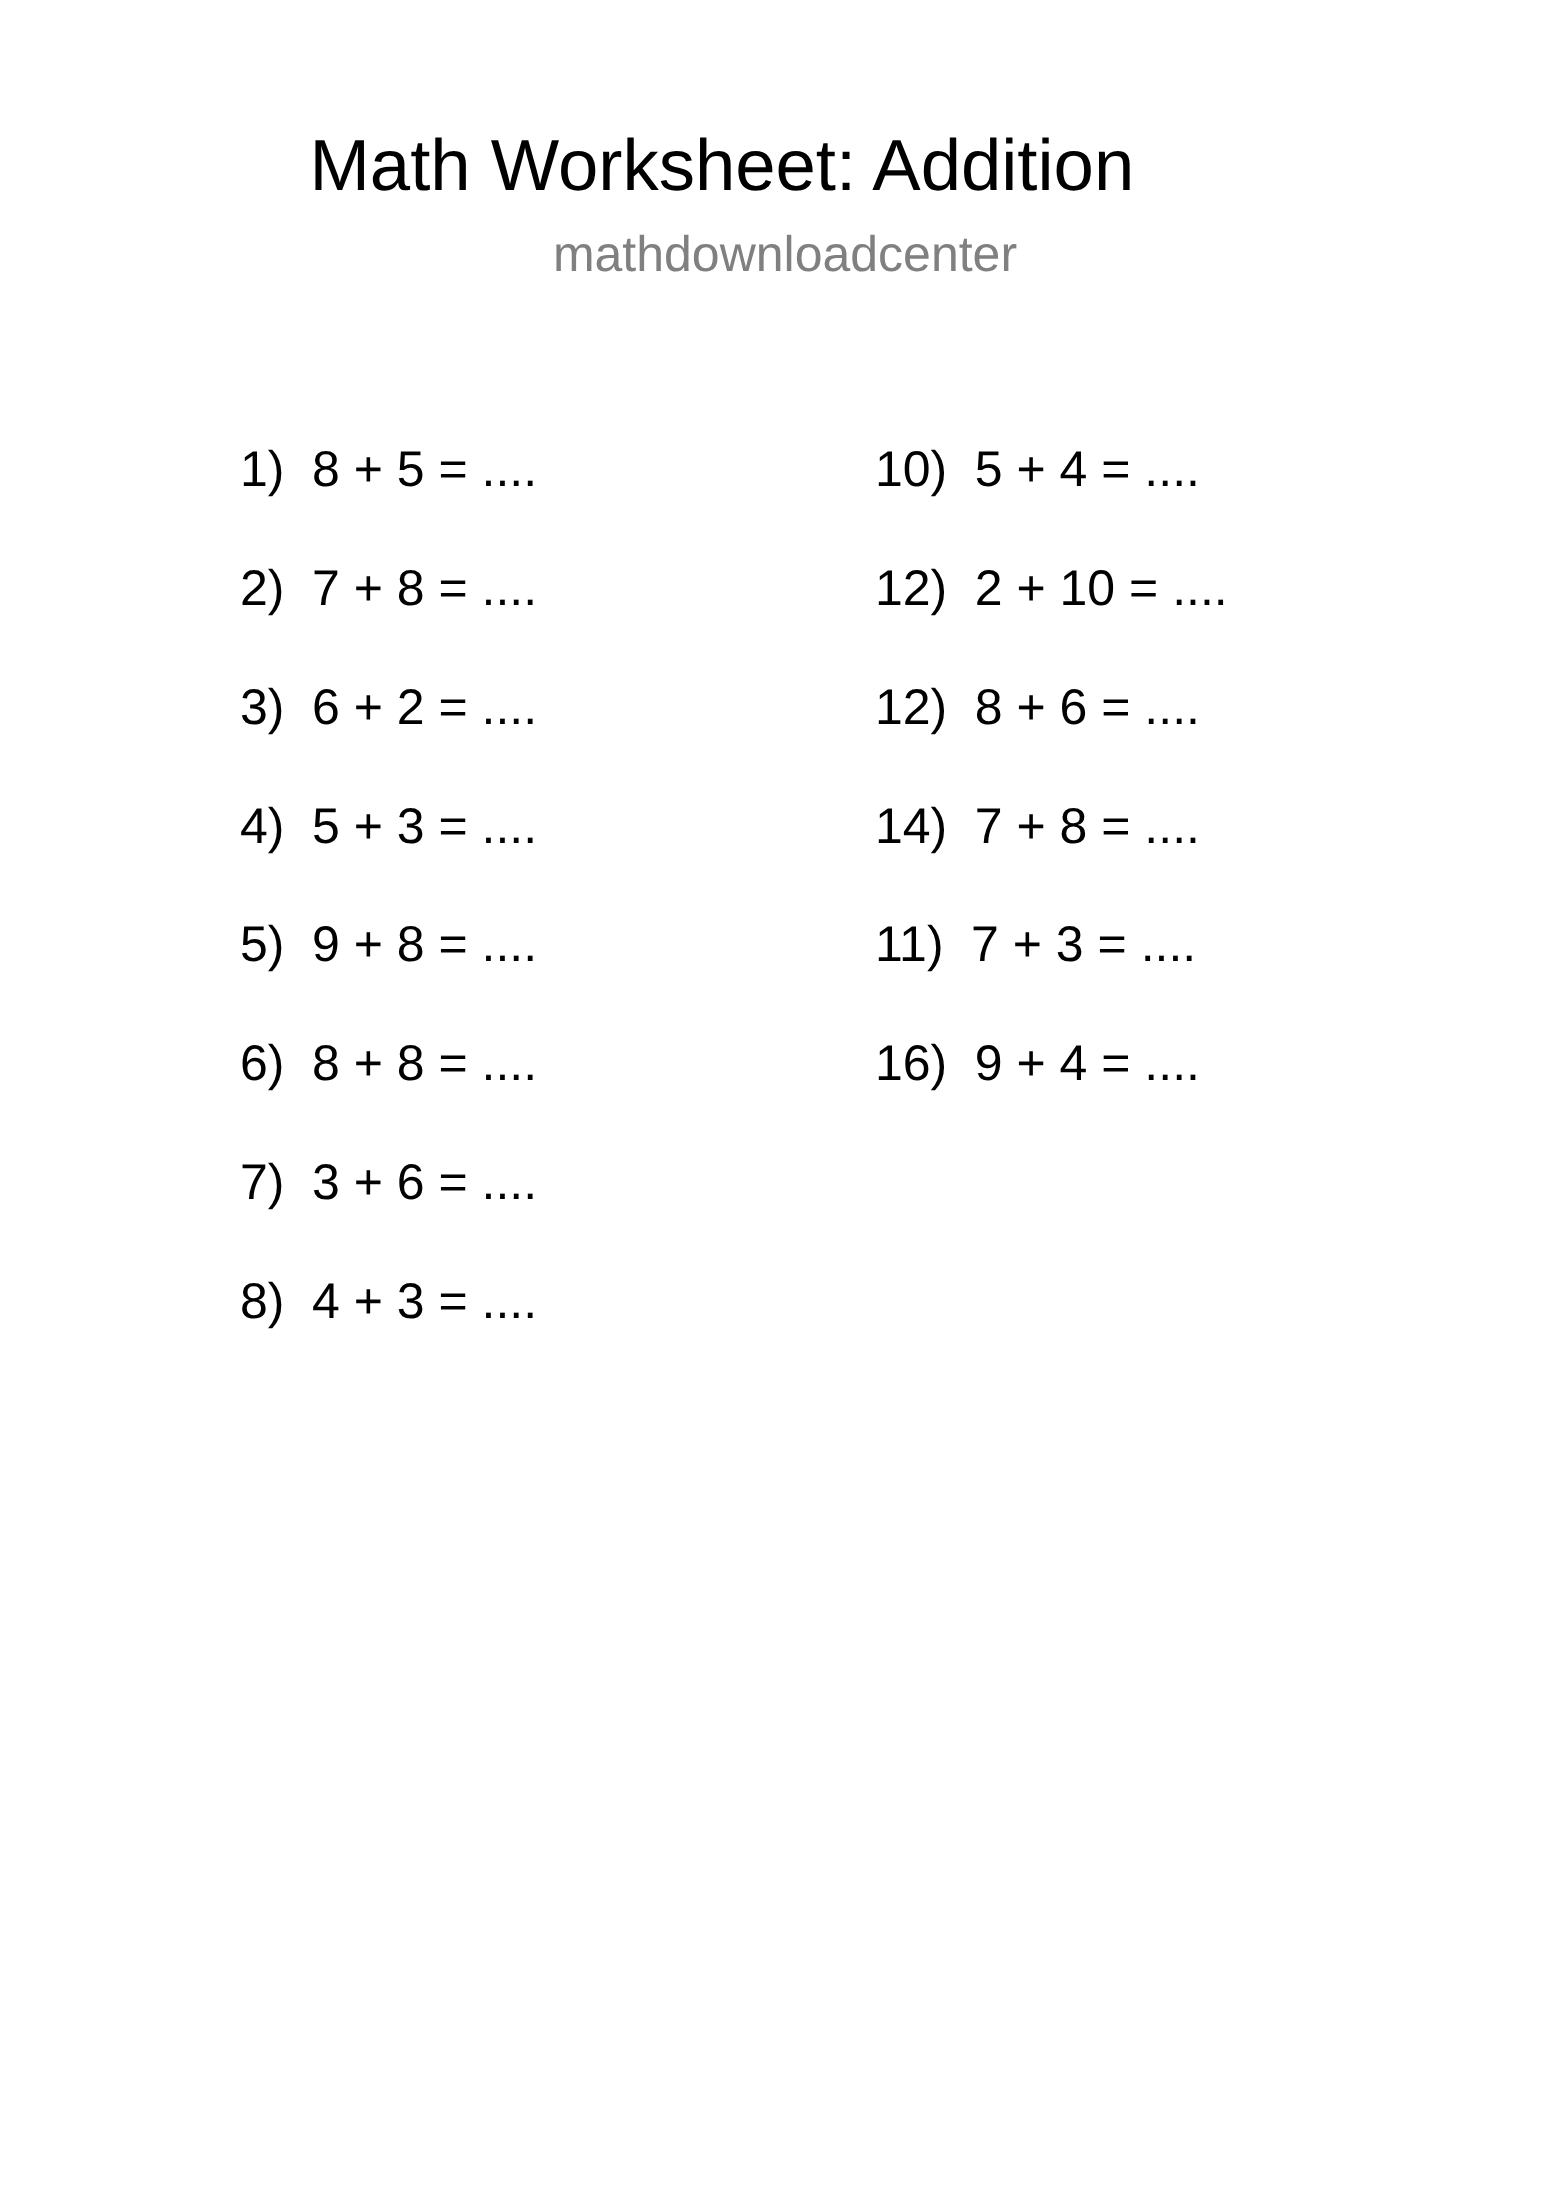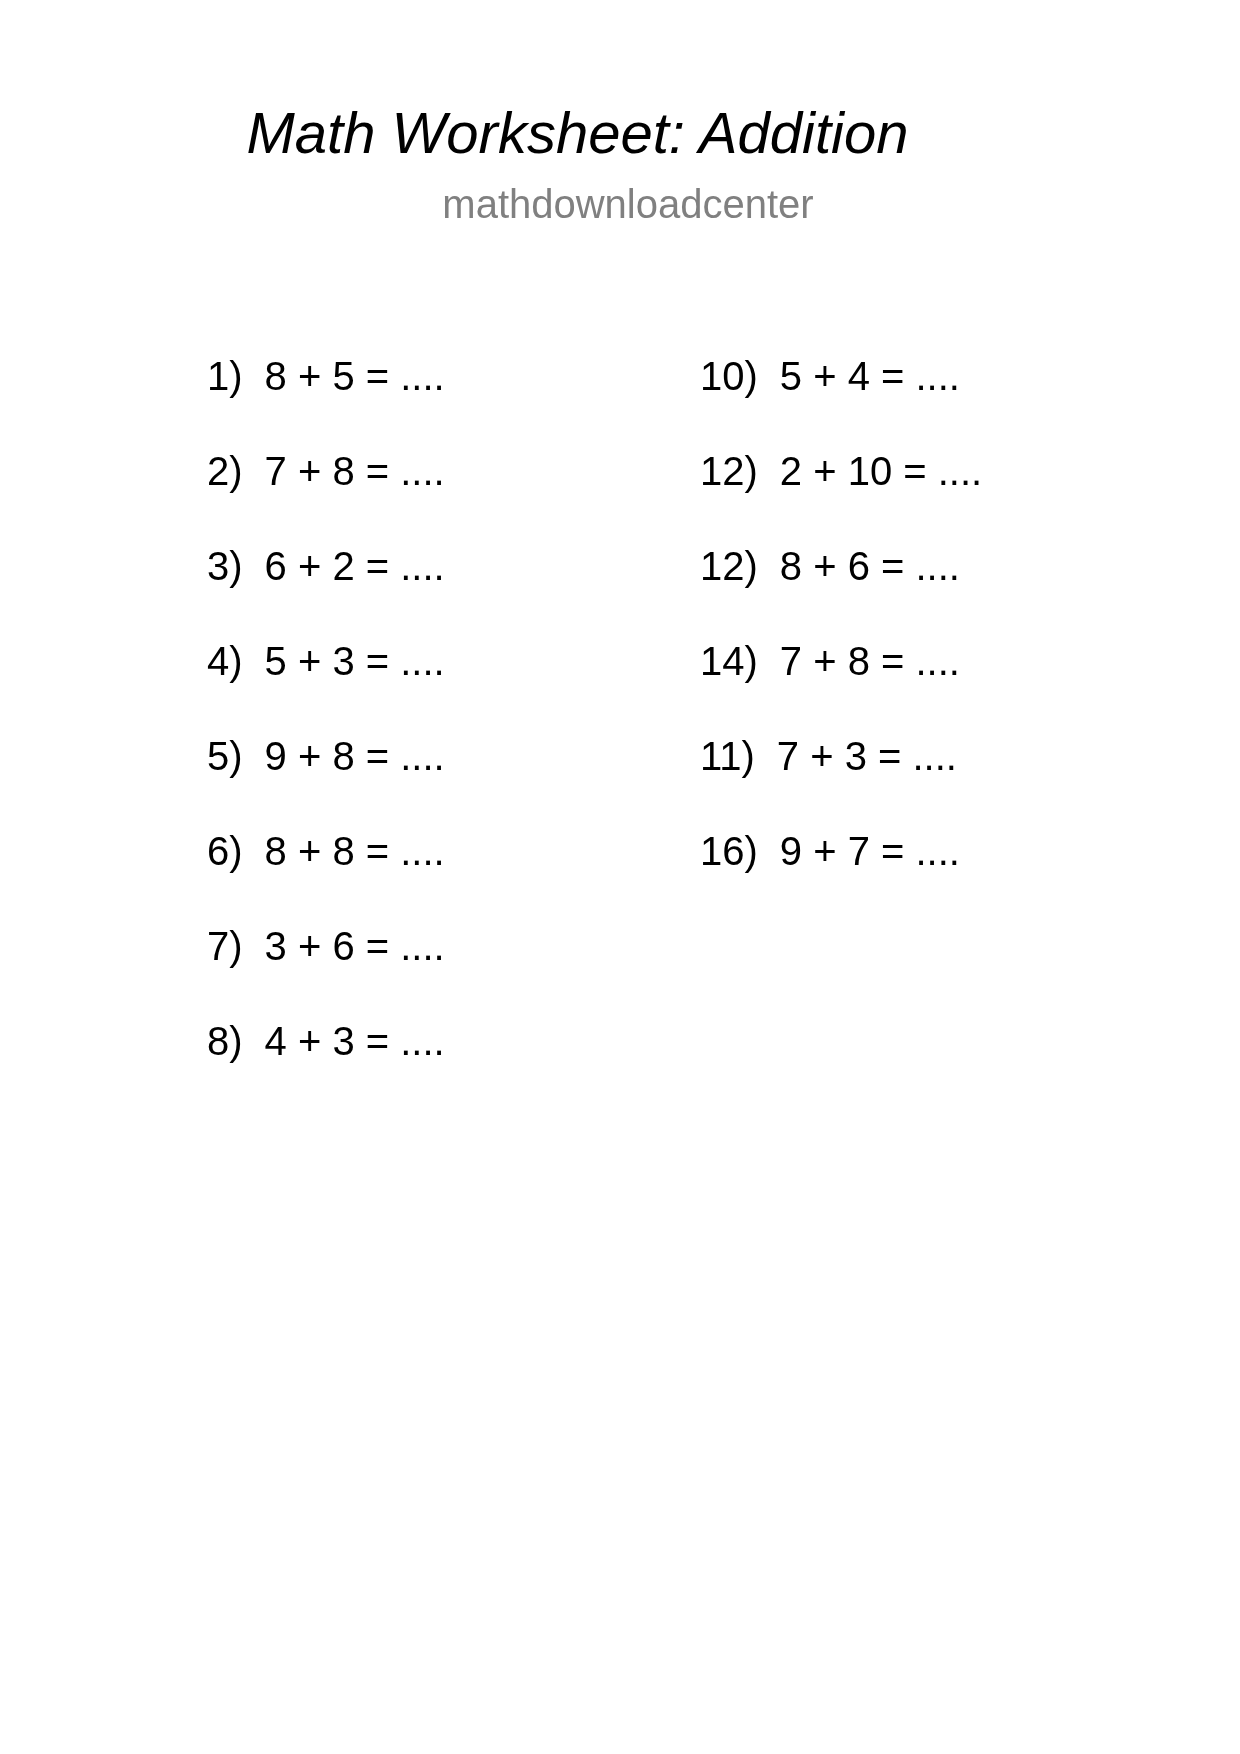--- a/index.html
+++ b/index.html
@@ -20,40 +20,39 @@
       left: 0;
       width: 1040px;
       top: 98px;
       text-align: center;
       padding-left: 115px;
       box-sizing: border-box;
       font-size: 58px;
       line-height: 70px;
       color: #000000;
       white-space: nowrap;
-      font-style: italic;
     }
     .subtitle {
       position: absolute;
       left: 0;
       width: 1240px;
       top: 180px;
       text-align: center;
       padding-left: 16px;
       box-sizing: border-box;
       font-size: 40px;
       line-height: 48px;
       color: #808080;
       white-space: nowrap;
     }
     .column {
       position: absolute;
       top: 348px;
     }
-    .column.left { left: 207px; }
+    .column.left { left: 192px; }
     .column.right { left: 700px; }
     .problem {
       height: 95px;
       font-size: 40px;
       line-height: 56px;
       white-space: nowrap;
       color: #000000;
     }
     .problem .num {
       display: inline-block;
@@ -79,14 +78,14 @@
   <div class="problem"><span class="num">7)</span><span class="expr">3 + 6 = ....</span></div>
   <div class="problem"><span class="num">8)</span><span class="expr">4 + 3 = ....</span></div>
 </div>
 
 <div class="column right">
   <div class="problem"><span class="num">10)</span><span class="expr">5 + 4 = ....</span></div>
   <div class="problem"><span class="num">12)</span><span class="expr">2 + 10 = ....</span></div>
   <div class="problem"><span class="num">12)</span><span class="expr">8 + 6 = ....</span></div>
   <div class="problem"><span class="num">14)</span><span class="expr">7 + 8 = ....</span></div>
   <div class="problem"><span class="num">11)</span><span class="expr">7 + 3 = ....</span></div>
-  <div class="problem"><span class="num">16)</span><span class="expr">9 + 7 = ....</span></div>
+  <div class="problem"><span class="num">16)</span><span class="expr">9 + 4 = ....</span></div>
 </div>
 
 </body></html>

